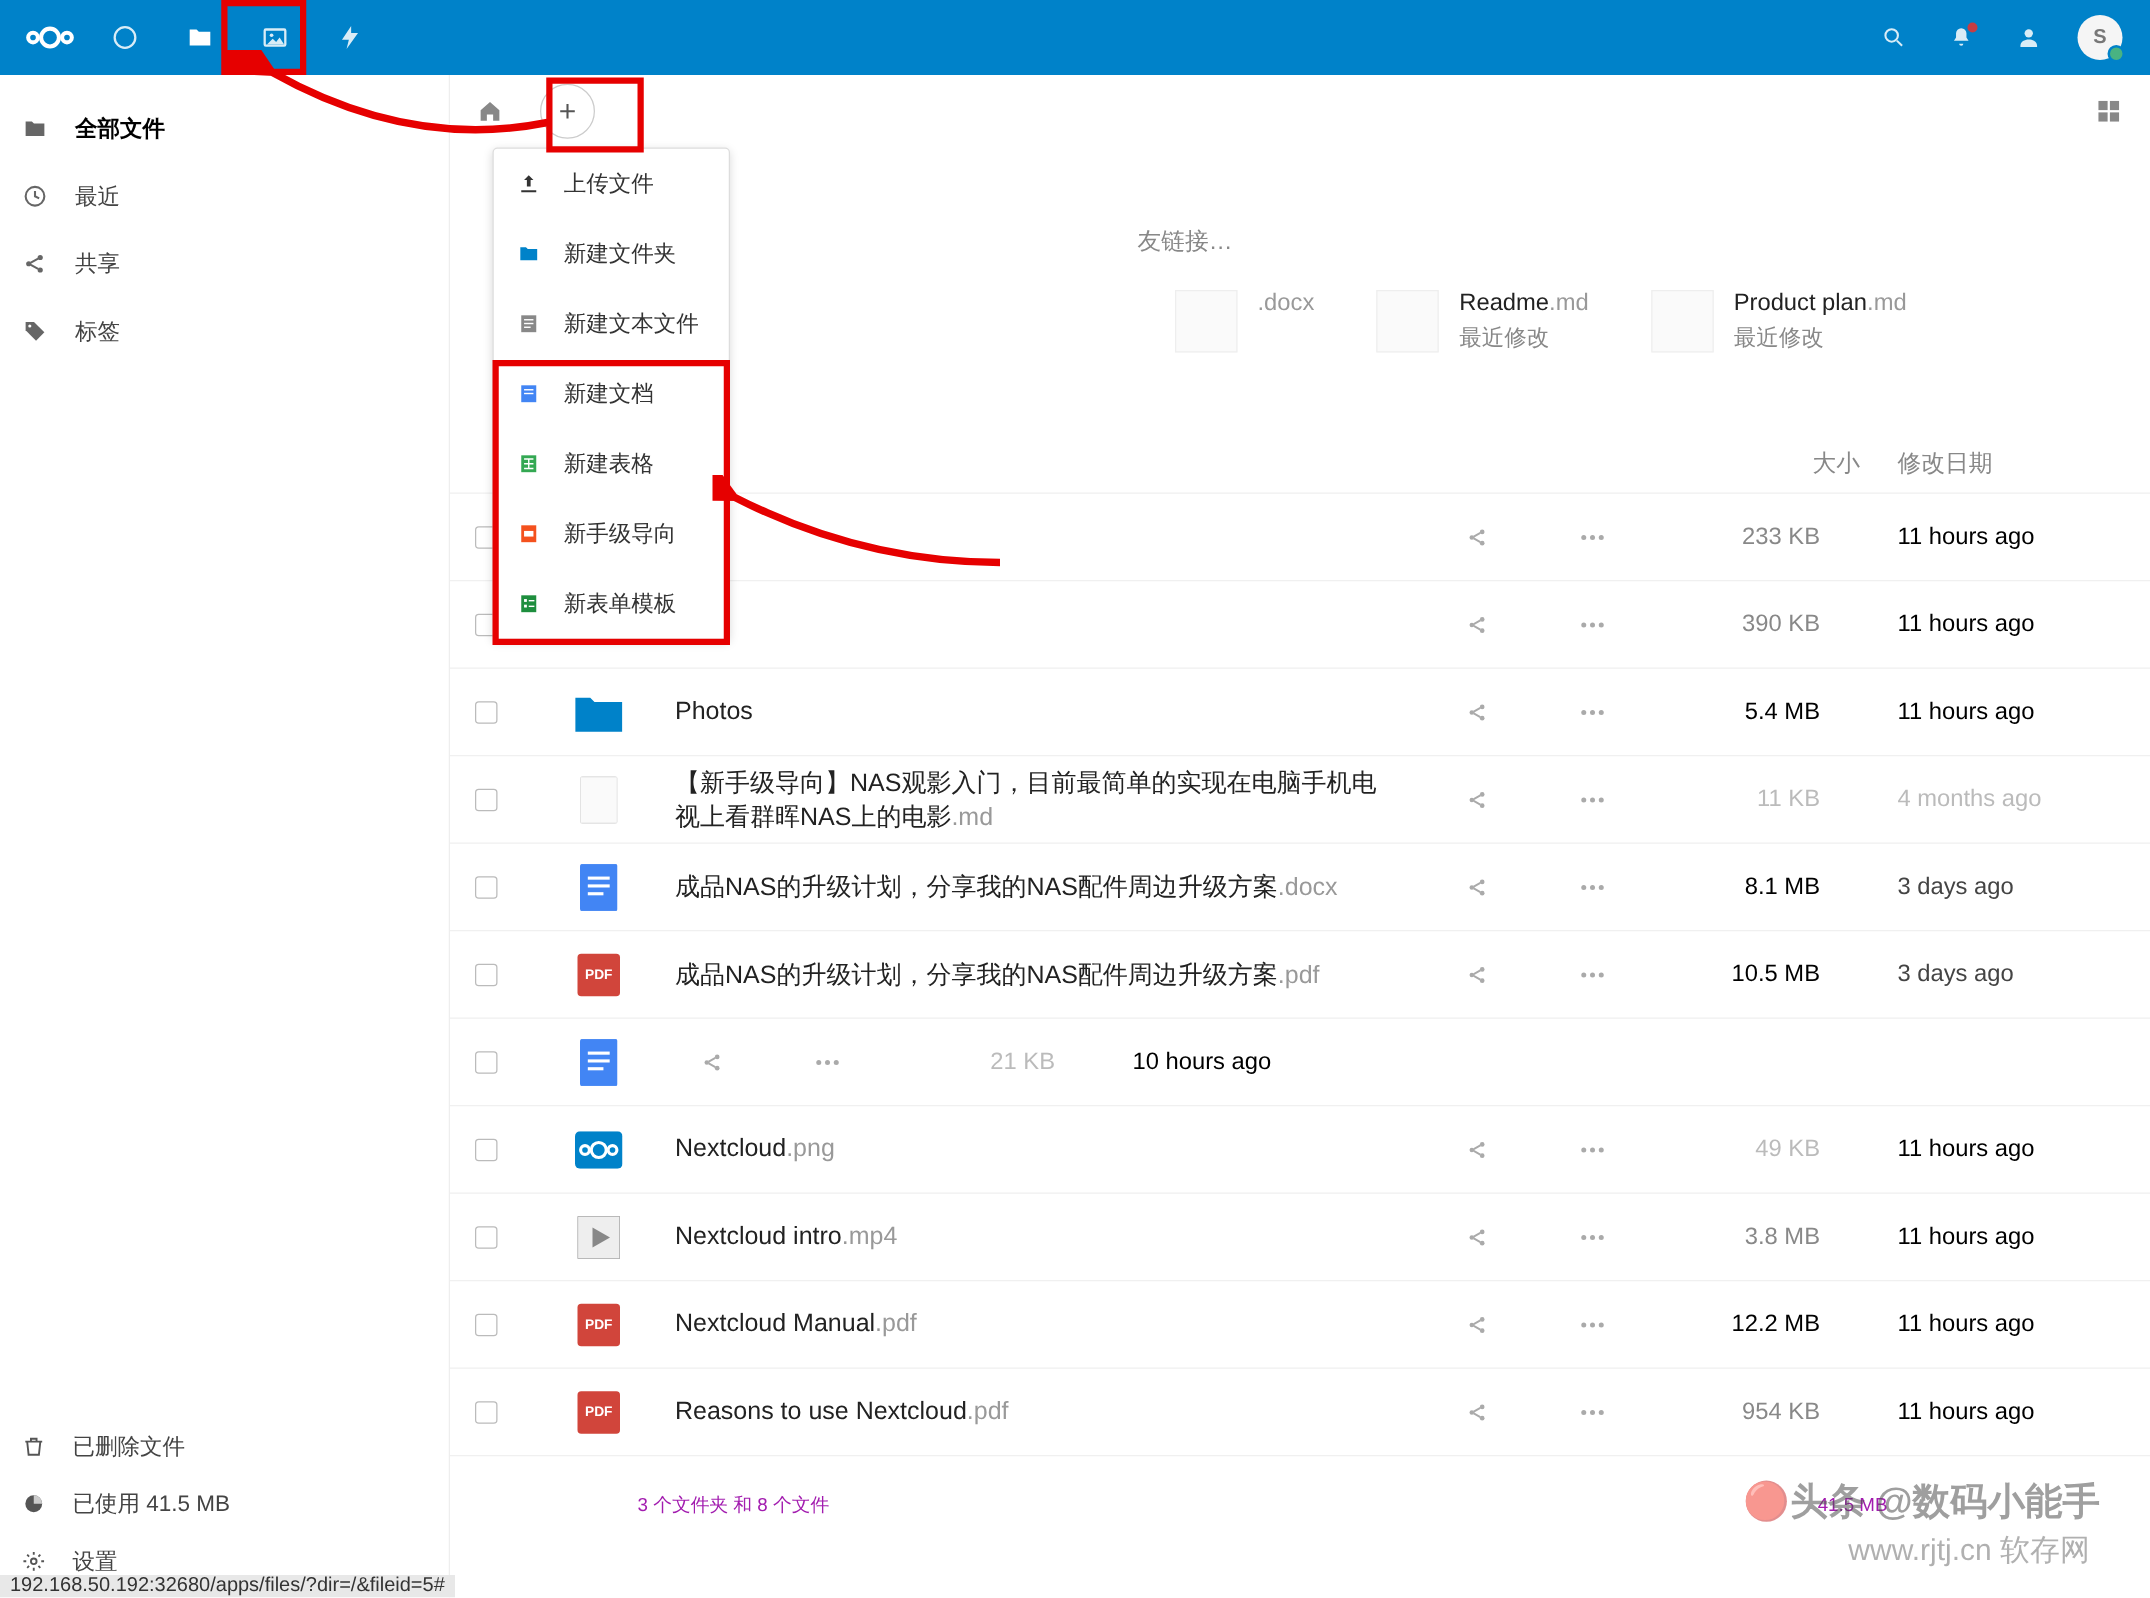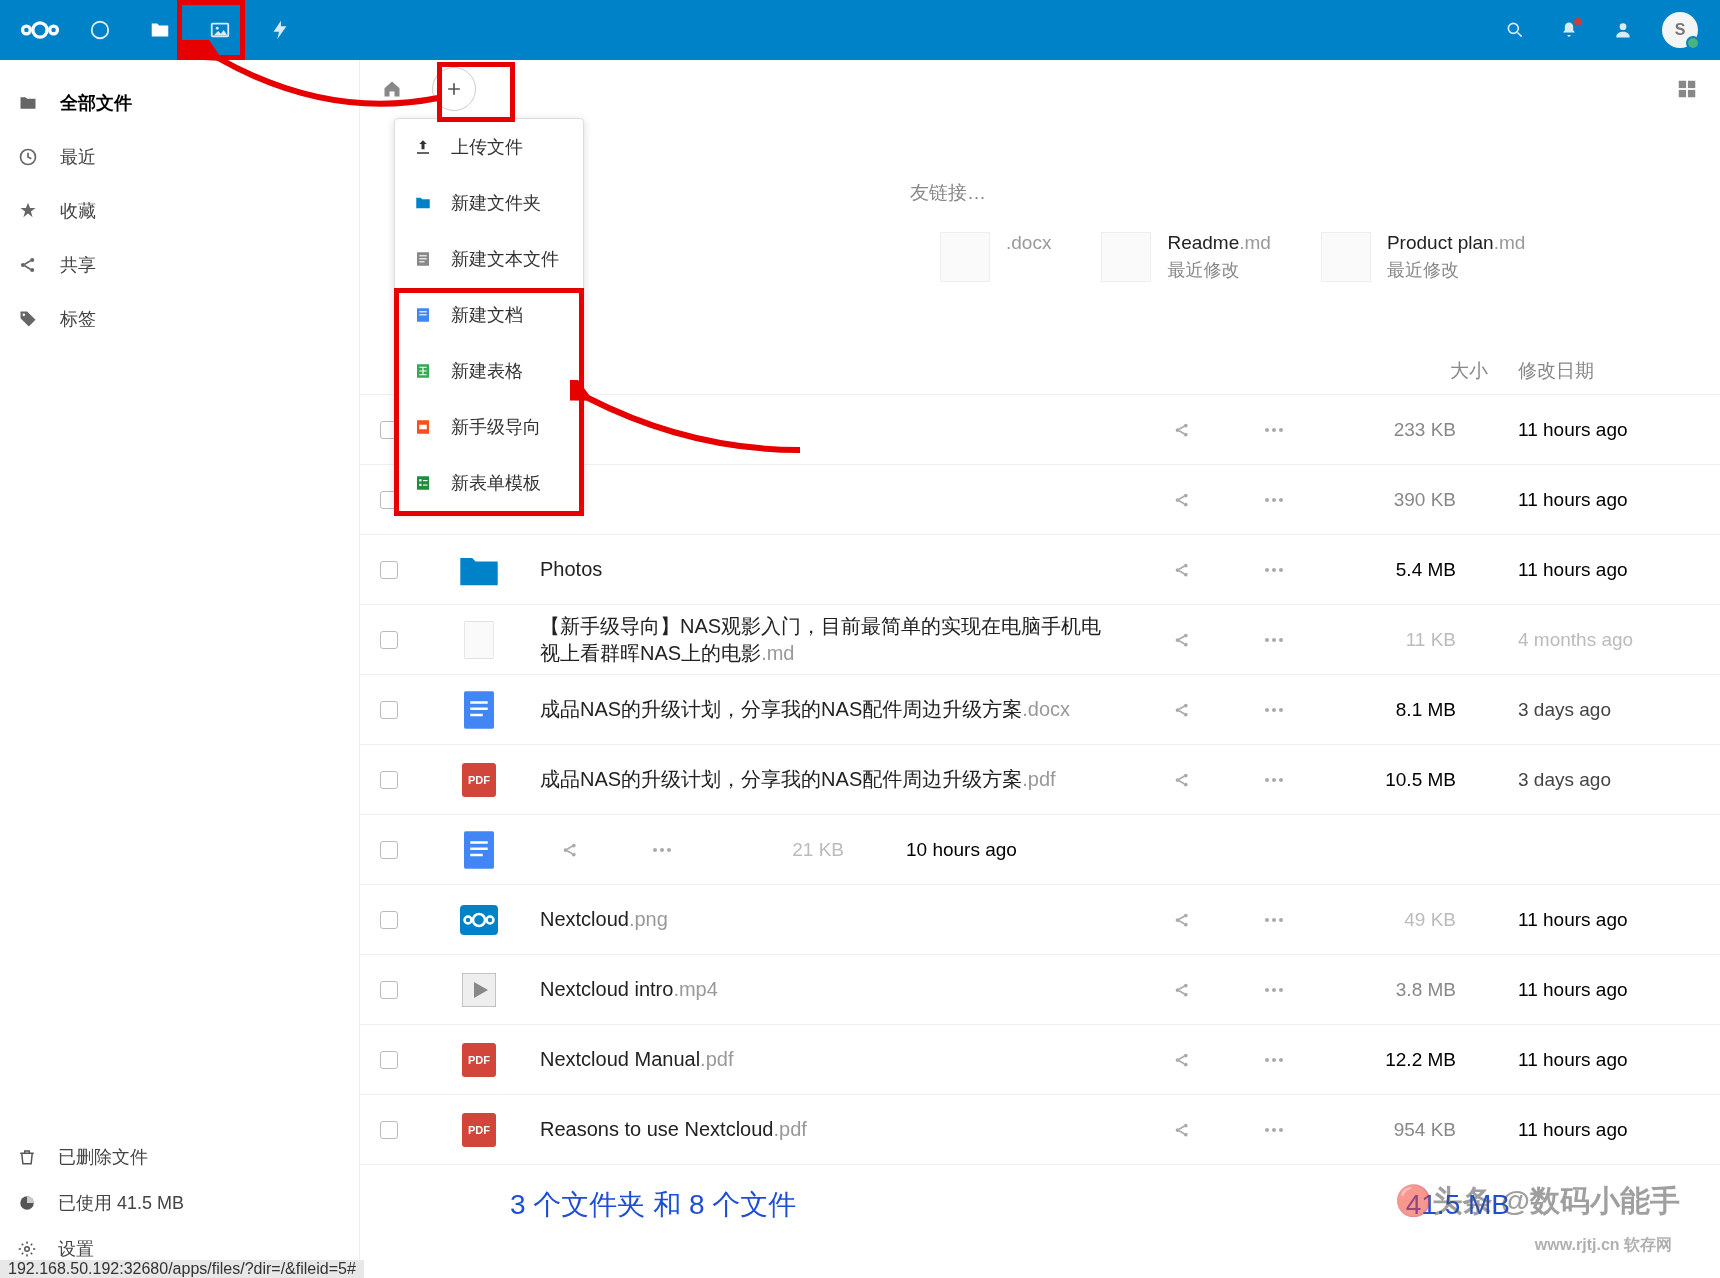--- a/index.html
+++ b/index.html
@@ -70,39 +70,39 @@
 .frow{display:flex;align-items:center;height:70px;border-top:1px solid #f0f0f0;padding-right:22px;gap:32px;}
 .frow .chk{width:58px;display:flex;justify-content:center;}
 .chk-box{width:18px;height:18px;border:1px solid #bbb;border-radius:3px;}
 .frow .ficon{width:58px;display:flex;justify-content:center;}
 .frow .fname{flex:1;font-size:20px;color:#222;}
 .frow .fshare,.frow .fmore{width:60px;display:flex;justify-content:center;color:#aaa;cursor:pointer;}
 .frow .fsize{width:150px;text-align:right;padding-right:30px;color:#888;font-size:19px;}
 .frow .fdate{width:180px;font-size:19px;color:#444;}
 .fsize.strong,.fdate.strong{color:#000;font-weight:500;}
 .fdate.dim,.fsize.dim{color:#bbb;}
-.summary{display:flex;align-items:center;height:80px;border-top:1px solid #f0f0f0;color:#1d4ed8;font-size:28px;}
+.summary{display:flex;align-items:center;height:80px;border-top:1px solid #f0f0f0;color:#a21caf;font-size:15px;}
 .summary .s-name{flex:1;padding-left:150px;}
 .summary .s-size{width:150px;text-align:right;padding-right:30px;}
 .summary .s-date{width:180px;}
 
 
 .ic-folder{width:42px;height:34px;}
 .ic-doc{width:30px;height:38px;border-radius:2px;}
 .pdf-badge{width:34px;height:34px;background:#d1453b;color:#fff;font-size:11px;font-weight:bold;display:flex;align-items:center;justify-content:center;border-radius:3px;}
 
 
 .anno-box{position:absolute;border:5px solid #e60000;background:transparent;z-index:300;pointer-events:none;}
 .arrow-svg{position:absolute;z-index:310;pointer-events:none;}
 
 
 .status-url{position:absolute;left:0;bottom:0;background:#e8e8e8;color:#333;font-size:16px;padding:0 8px;z-index:500;}
 .wm1{position:absolute;right:40px;bottom:56px;font-size:30px;color:rgba(80,80,80,.55);font-weight:600;z-index:400;}
 .wm-logo{display:inline-flex;align-items:center;}
-.wm2{position:absolute;right:48px;bottom:22px;font-size:16px;color:rgba(80,80,80,.45);font-weight:700;z-index:400;}
+.wm2{position:absolute;right:48px;bottom:22px;font-size:24px;color:rgba(80,80,80,.45);font-weight:400;z-index:400;}
 </style>
 </head>
 <body>
 
 <div class="topbar">
   <div class="logo">
     <svg viewBox="0 0 62 34">
         <g fill="none" stroke="#fff" stroke-width="5">
           <circle cx="31" cy="17" r="11"></circle>
           <circle cx="10" cy="17" r="6"></circle>
@@ -164,26 +164,20 @@
           <path d="M3 5h6l2 2h10v12H3z"></path>
         </svg>
         <span>全部文件</span>
       </li>
     <li class="nav-item">
         <svg viewBox="0 0 24 24">
           <circle cx="12" cy="12" r="9" fill="none" stroke="#666" stroke-width="2"></circle>
           <path d="M12 7v5l4 2" stroke="#666" stroke-width="2" fill="none"></path>
         </svg>
         <span>最近</span>
-      </li>
-    <li class="nav-item">
-        <svg viewBox="0 0 24 24">
-          <path d="M12 2l2.5 6.5H21l-5.5 4 2 7L12 15l-5.5 4.5 2-7L3 8.5h6.5z"></path>
-        </svg>
-        <span>收藏</span>
       </li>
     <li class="nav-item">
         <svg viewBox="0 0 24 24">
           <circle cx="6" cy="12" r="2.5"></circle>
           <circle cx="17" cy="6" r="2.5"></circle>
           <circle cx="17" cy="18" r="2.5"></circle>
           <path d="M8 11l7-4M8 13l7 4" stroke="#666" stroke-width="2"></path>
         </svg>
         <span>共享</span>
       </li>

